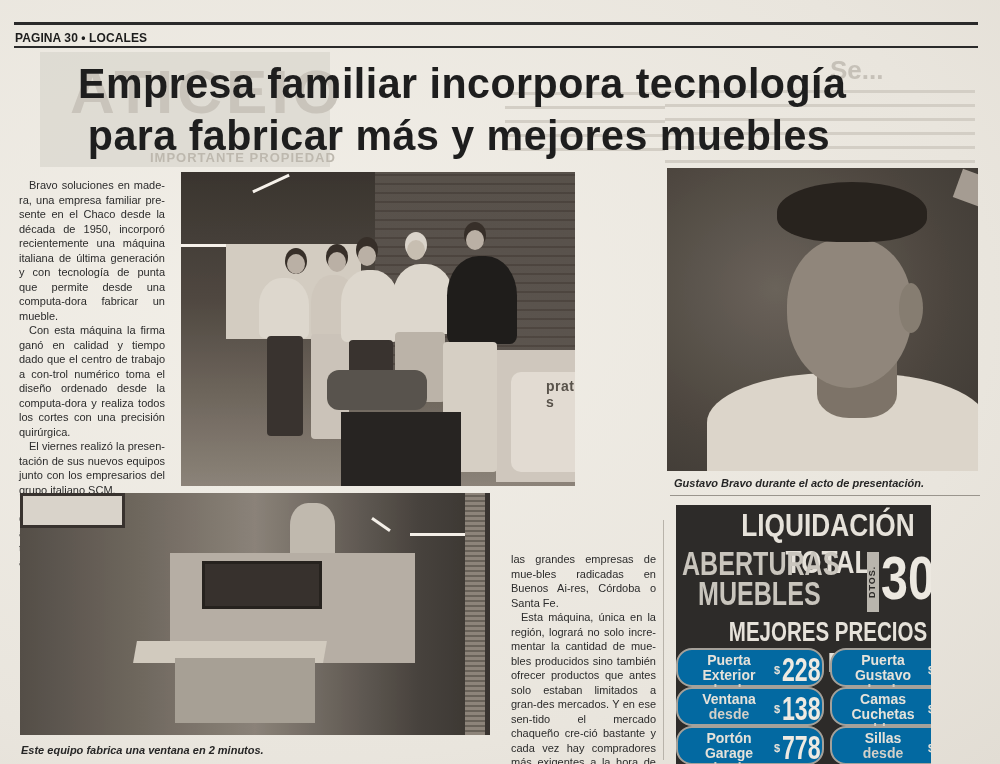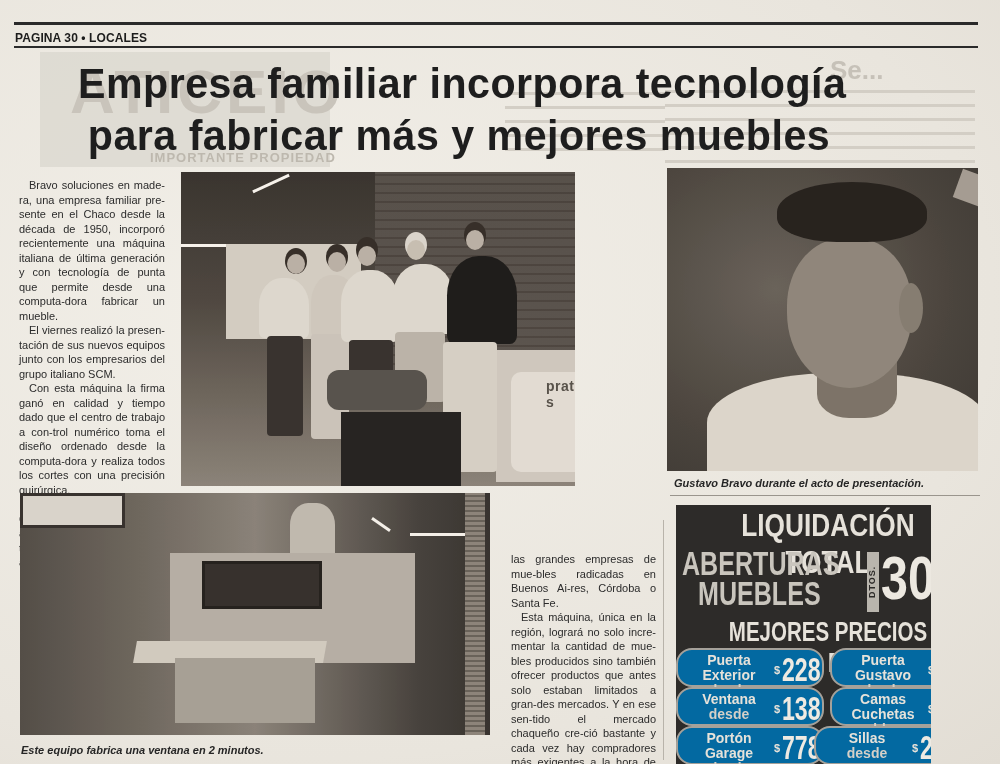--- a/index.html
+++ b/index.html
@@ -195,22 +195,22 @@
       <div></div>
   </div>
 
   <h1 class="headline">
     <span class="l1">Empresa familiar incorpora tecnología</span>
     <span class="l2">para fabricar más y mejores muebles</span>
   </h1>
 
   <div class="col col1">
     <p>Bravo soluciones en made-ra, una empresa familiar pre-sente en el Chaco desde la década de 1950, incorporó recientemente una máquina italiana de última generación y con tecnología de punta que permite desde una computa-dora fabricar un mueble.</p>
+    <p>Con esta máquina la firma ganó en calidad y tiempo dado que el centro de trabajo a con-trol numérico toma el diseño ordenado desde la computa-dora y realiza todos los cortes con una precisión quirúrgica.</p>
     <p>El viernes realizó la presen-tación de sus nuevos equipos junto con los empresarios del grupo italiano SCM.</p>
-    <p>Con esta máquina la firma ganó en calidad y tiempo dado que el centro de trabajo a con-trol numérico toma el diseño ordenado desde la computa-dora y realiza todos los cortes con una precisión quirúrgica.</p>
     <p>El dueño de la empresa, Gus-tavo Bravo, informó que a par-tir de esta inversión no ten-drán nada que envidiarles a</p>
   </div>
 
   <div class="photo photo-group">
     <div class="brick"></div>
     <div class="light-bar" style="left:70px;top:10px;width:40px;transform:rotate(-25deg);"></div>
     <div class="light-bar" style="left:0;top:72px;width:60px;"></div>
     <div class="machine-white" style="left:45px;top:72px;width:135px;height:95px;background:#cfc8be;"></div>
     <div class="machine-white" style="left:315px;top:178px;width:150px;height:132px;background:#cbc4ba;"></div>
     <div class="machine-white" style="left:330px;top:200px;width:100px;height:100px;background:#ddd7ce;border-radius:10px;"></div>
@@ -321,21 +321,21 @@
     </div>
     <div class="pill" style="left:0px;top:221px;">
       <div class="pill-name">
         <span>Portón</span><br>
         <span>Garage</span>
         <span class="pill-desde">desde</span>
       </div>
       <span class="pill-cur">$</span>
       <span class="pill-price">778</span>
     </div>
-    <div class="pill" style="left:138px;top:221px;">
+    <div class="pill" style="left:154px;top:221px;">
       <div class="pill-name">
         <span>Sillas</span><br>
         <span class="pill-desde">desde</span>
       </div>
       <span class="pill-cur">$</span>
       <span class="pill-price">228</span>
     </div>
   </div>
 
 </div>

